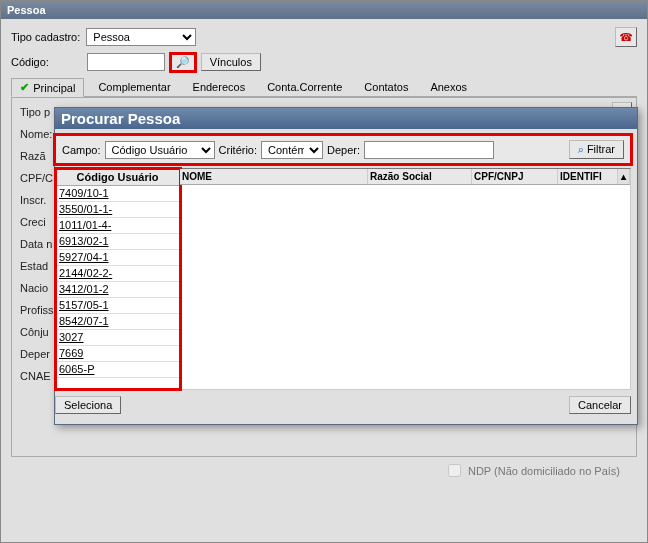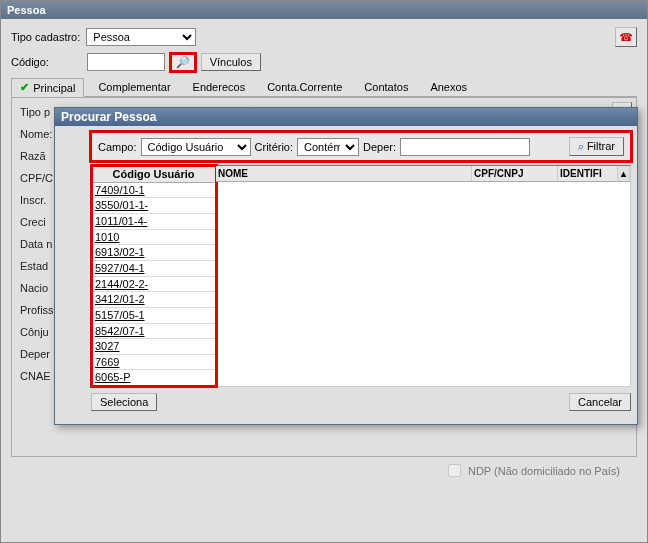--- a/index.html
+++ b/index.html
@@ -118,25 +118,24 @@
     height: 318px;
     background: #e0e0e0;
     border: 1px solid #5a6a80;
     box-shadow: 3px 3px 8px rgba(0,0,0,0.35);
   }
   .dialog-title {
     background: linear-gradient(#6f89aa,#4a668d);
     color: #fff;
     font-weight: bold;
     padding: 2px 6px;
-    font-size: 12px;
+    font-size: 15px;
   }
   .dialog-body {
     padding: 6px 6px 6px 0;
-    margin-left: 36px;
   }
   .search-row {
     display: flex;
     align-items: center;
     gap: 4px;
     padding: 4px 6px;
     border: 1px solid #ccc;
     background: #e8e8e8;
   }
   .search-row label { white-space: nowrap; }
@@ -344,35 +343,35 @@
         </button>
       </div>
 
       <div class="grid-wrap">
         <div class="col-codigo highlight-red">
           <div class="grid-header">Código Usuário</div>
           <div class="rows" id="codigo-rows">
               <div class="codigo-cell">7409/10-1</div>
               <div class="codigo-cell">3550/01-1-</div>
               <div class="codigo-cell">1011/01-4-</div>
-              <div class="codigo-cell">1010</div>
               <div class="codigo-cell">6913/02-1</div>
               <div class="codigo-cell">5927/04-1</div>
               <div class="codigo-cell">2144/02-2-</div>
               <div class="codigo-cell">3412/01-2</div>
               <div class="codigo-cell">5157/05-1</div>
               <div class="codigo-cell">8542/07-1</div>
               <div class="codigo-cell">3027</div>
               <div class="codigo-cell">7669</div>
               <div class="codigo-cell">6065-P</div>
             </div>
         </div>
         <div class="col-rest">
           <div class="rest-header">
             <div class="col-nome">NOME</div>
+            <div class="col-razao">Razão Social</div>
             <div class="col-cpfcnpj">CPF/CNPJ</div>
             <div class="col-ident">IDENTIFI</div>
             <div class="scroll-up">▴</div>
           </div>
         </div>
       </div>
 
       <div class="dialog-footer">
         <button class="btn">Seleciona</button>
         <button class="btn">Cancelar</button>

